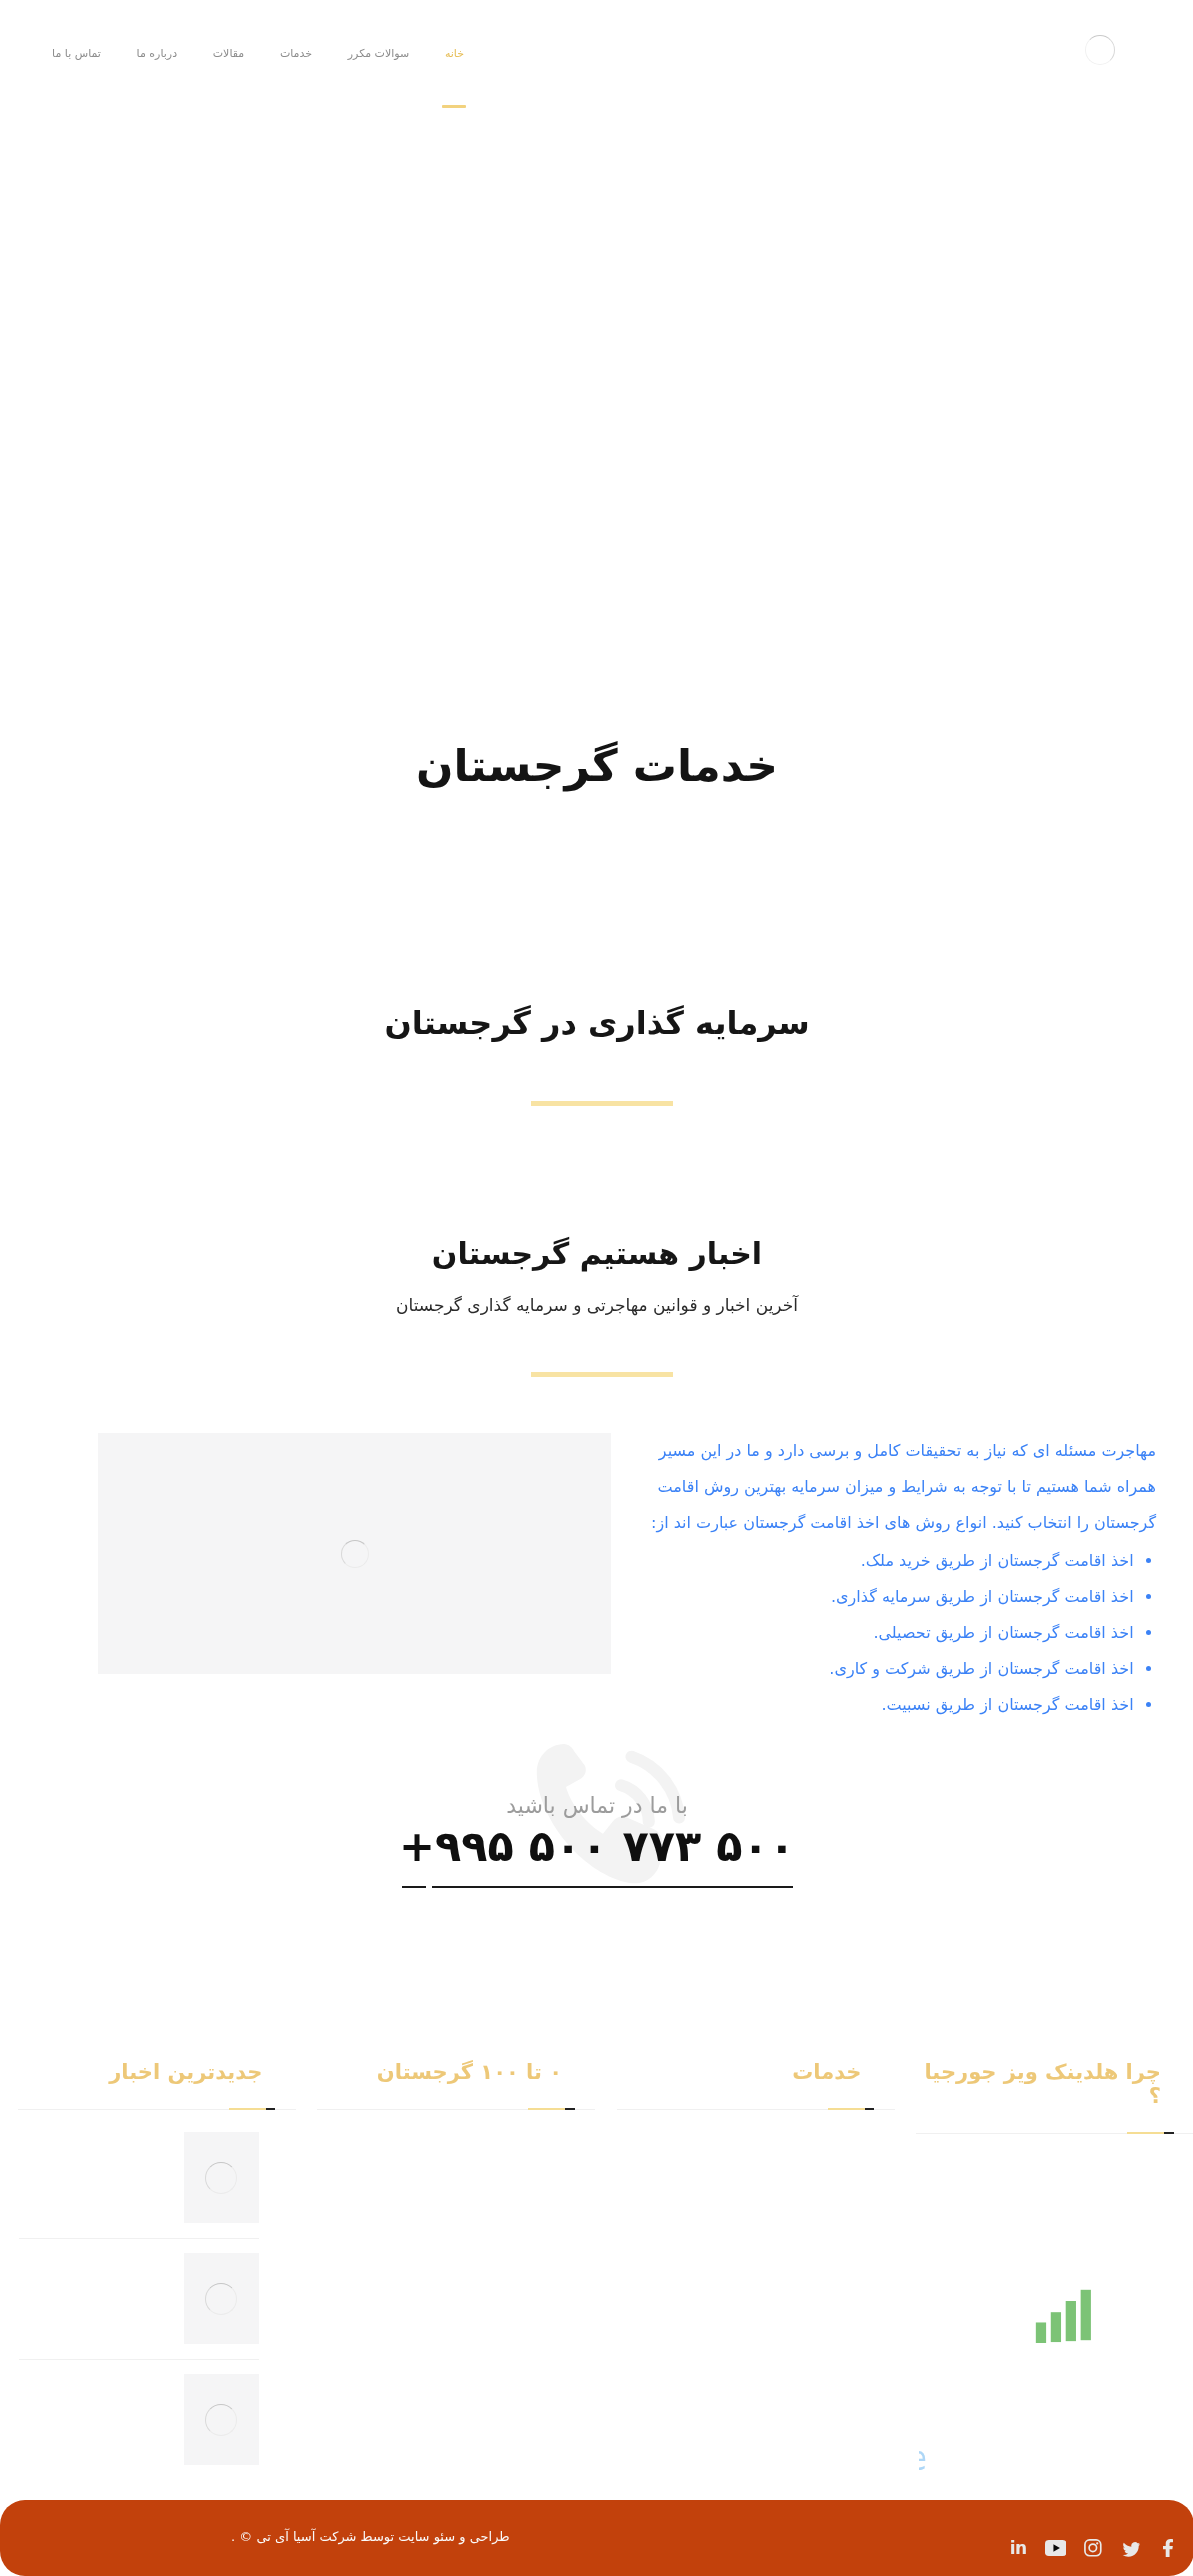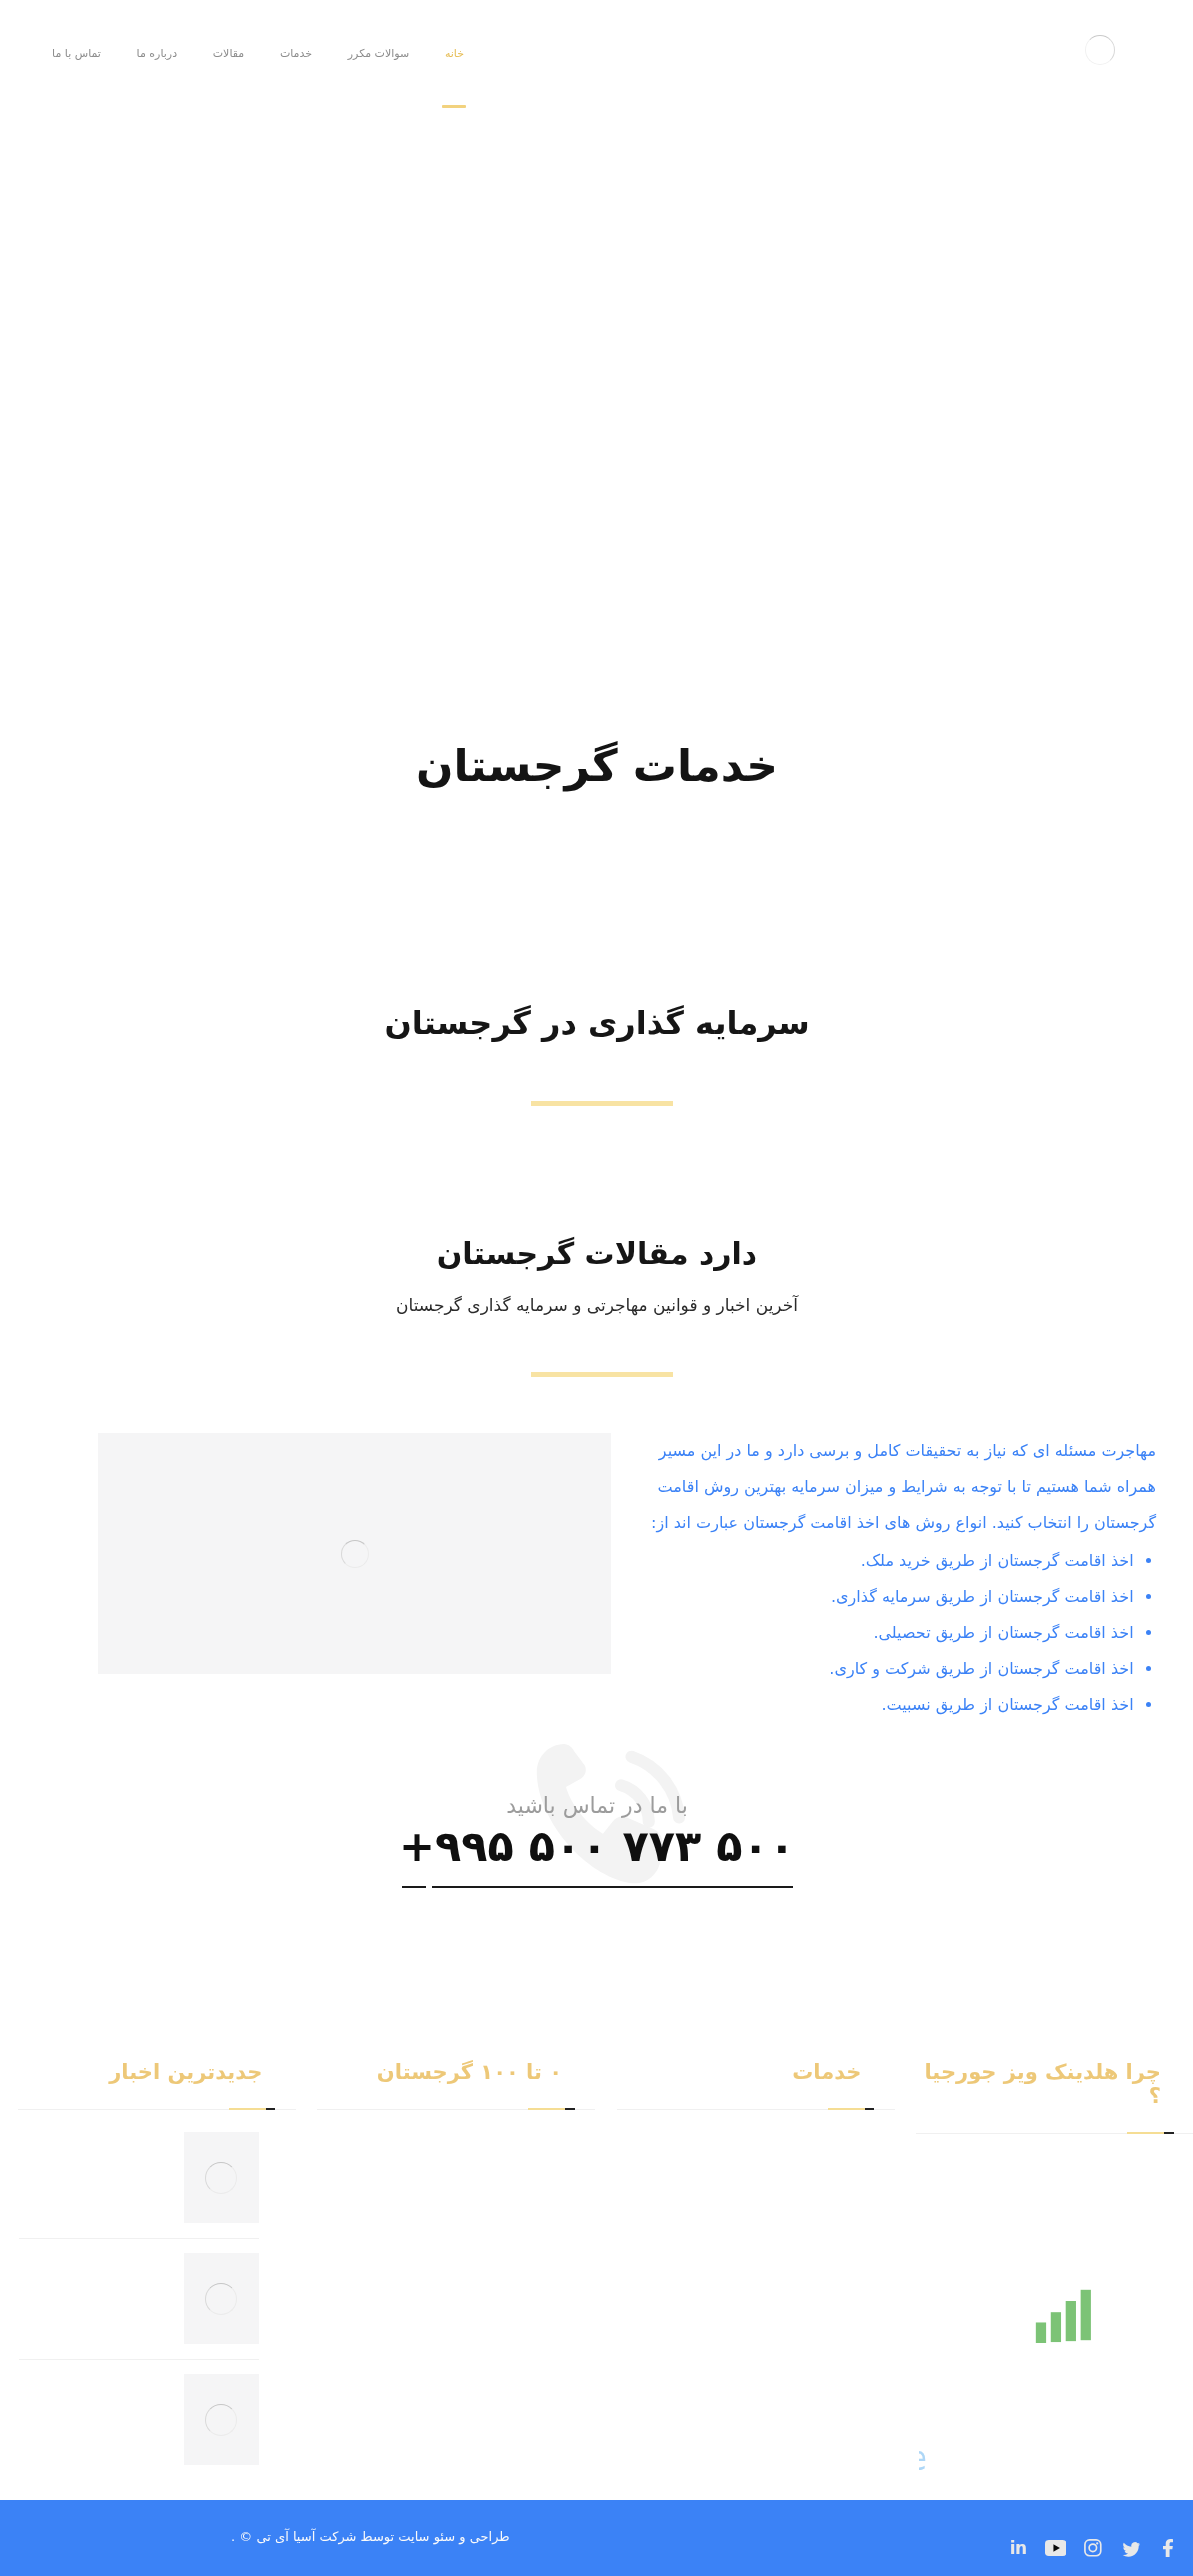--- a/index.html
+++ b/index.html
@@ -70,21 +70,21 @@
   
   .news-list{width:240px;margin:23px 37px 0 0;direction:rtl;}
   .news-item{display:flex;justify-content:flex-start;padding:14px 0 15px;}
   .news-item:first-child{padding-top:0;}
   .news-item.sep{border-top:0.9px solid #f0f0f0;}
   .news-thumb{position:relative;width:75px;height:91px;background:#f5f5f6;}
   .news-thumb .spinner{width:30px;height:30px;}
   
   .ge-logo{position:absolute;left:902px;top:235px;width:201px;height:196px;}
   
-  .bottombar{position:absolute;top:2500px;left:0;width:100%;height:76px;background:#3b82f6;}
+  .bottombar{position:absolute;top:2500px;left:0;width:100%;height:76px;background:#c2410c;border-radius:25px;}
   .copyright{position:absolute;left:231px;top:29px;font-size:13px;color:#fafafa;
     direction:rtl;unicode-bidi:plaintext;white-space:nowrap;}
   .social{position:absolute;right:15px;top:36px;display:flex;gap:15px;align-items:center;}
   .social a{display:flex;align-items:center;justify-content:center;width:22.4px;height:24px;
     color:#e8e8e8;text-decoration:none;}
   .icon-in{font-size:17px;font-weight:bold;color:#e8e8e8;letter-spacing:-0.5px;}
   .social svg{display:block;}
 </style>
 </head>
 <body>
@@ -99,21 +99,21 @@
     <a href="#">درباره ما</a>
     <a href="#">تماس با ما</a>
   </nav>
 </div>
 
 <h1 class="hero-title">خدمات گرجستان</h1>
 
 <h2 class="sec-invest-title">سرمایه گذاری در گرجستان</h2>
 <div class="line-invest"></div>
 
-<h2 class="sec-news-title">دارد مقالات گرجستان</h2>
+<h2 class="sec-news-title">اخبار هستیم گرجستان</h2>
 <div class="sec-news-sub">آخرین اخبار و قوانین مهاجرتی و سرمایه گذاری گرجستان</div>
 <div class="line-news"></div>
 
 <div class="content-row">
   <div class="content-text">
     <p>مهاجرت مسئله ای که نیاز به تحقیقات کامل و برسی دارد و ما در این مسیر همراه شما هستیم تا با توجه به شرایط و میزان سرمایه بهترین روش اقامت گرجستان را انتخاب کنید. انواع روش های اخذ اقامت گرجستان عبارت اند از:</p>
     <ul>
       <li>اخذ اقامت گرجستان از طریق خرید ملک.</li>
       <li>اخذ اقامت گرجستان از طریق سرمایه گذاری.</li>
       <li>اخذ اقامت گرجستان از طریق تحصیلی.</li>

